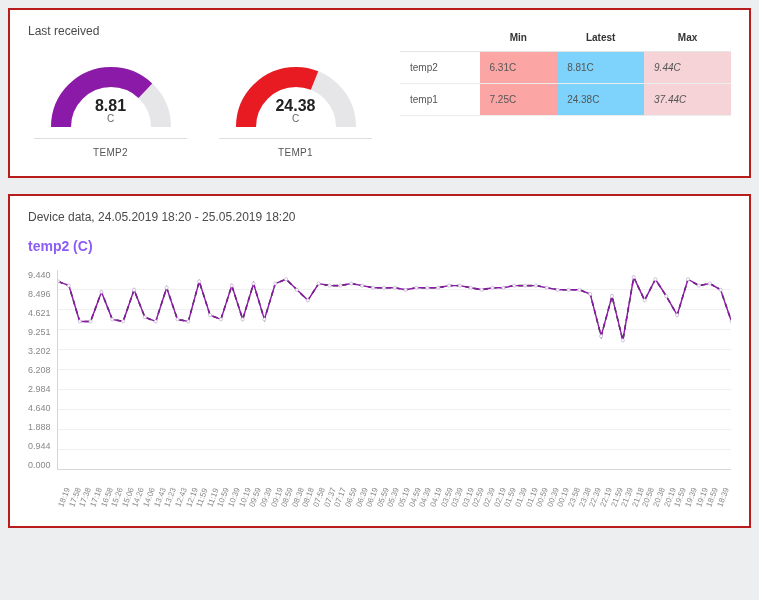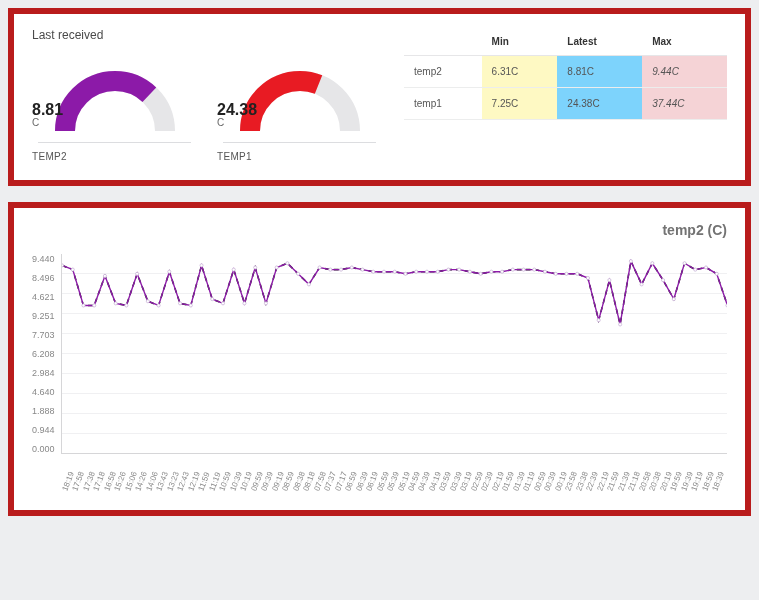--- a/index.html
+++ b/index.html
@@ -6,21 +6,21 @@
   body {
     font-family: -apple-system, BlinkMacSystemFont, "Segoe UI", Arial, sans-serif;
     background: #edeef0;
     width: 759px;
     padding: 8px;
     color: #333;
     font-size: 12px;
   }
   .card {
     background: #fff;
-    border: 6px solid #b91c1c;
+    border: 2px solid #b91c1c;
     margin-bottom: 16px;
     padding: 14px 18px 18px 18px;
   }
   .row-top {
     display: flex;
     gap: 22px;
   }
   .col-left { flex: 0 0 350px; }
   .col-right { flex: 1; }
   .section-title {
@@ -28,21 +28,21 @@
     font-weight: 500;
     color: #4a4a4a;
     margin-bottom: 14px;
   }
   .gauges {
     display: flex;
     gap: 20px;
   }
   .gauge-block {
     flex: 1;
-    text-align: left;
+    text-align: center;
   }
   .gauge-svg { display: block; margin: 0 auto 6px auto; }
   .gauge-value {
     font-size: 16px;
     font-weight: 700;
     color: #222;
     margin-top: -46px;
   }
   .gauge-unit {
     font-size: 10px;
@@ -58,40 +58,40 @@
     font-size: 10px;
     color: #555;
     letter-spacing: 0.3px;
   }
   table.mmt {
     width: 100%;
     border-collapse: collapse;
     font-size: 10px;
   }
   table.mmt th {
-    text-align: left;
+    text-align: center;
     font-weight: 700;
     color: #333;
     padding: 8px 10px;
     border-bottom: 1px solid #e6e6e8;
   }
   table.mmt td {
     padding: 10px 10px;
     border-bottom: 1px solid #eceded;
     color: #555;
   }
-  td.min-c  { background: #fef9c3; }
+  td.min-c  { background: #fca5a5; }
   td.lat-c  { background: #7dd3fc; }
   td.max-c  { background: #f5d3d6; font-style: italic; }
   .row-name { color:#777; }
   .chart-title {
-    text-align: right;
+    text-align: left;
     font-size: 14px;
     font-weight: 700;
-    color: #737373;
+    color: #8b5cf6;
     margin: 0 0 16px 0;
   }
   .chart-area {
     position: relative;
     display: flex;
   }
   .y-axis {
     display: flex;
     flex-direction: column;
     justify-content: space-between;
@@ -179,28 +179,29 @@
               <td class="lat-c">24.38C</td>
               <td class="max-c">37.44C</td>
             </tr>
           </tbody>
       </table>
     </div>
   </div>
 </div>
 
 <div class="card">
+  <div class="section-title">Device data, 24.05.2019 18:20 - 25.05.2019 18:20</div>
   <div class="chart-title">temp2 (C)</div>
   <div class="chart-area">
     <div class="y-axis" id="y-axis">
         <span>9.440</span>
         <span>8.496</span>
         <span>4.621</span>
         <span>9.251</span>
-        <span>7.703</span>
+        <span>3.202</span>
         <span>6.208</span>
         <span>2.984</span>
         <span>4.640</span>
         <span>1.888</span>
         <span>0.944</span>
         <span>0.000</span>
       </div>
     <div class="plot" id="plot">
       <svg id="plot-svg" width="100%" height="100%" preserveAspectRatio="none" viewBox="0 0 680 200">
           <path d="M0.0 11.4 L11.0 15.7 L21.9 51.7 L32.9 51.7 L43.9 22.0 L54.8 49.6 L65.8 51.7 L76.8 19.9 L87.7 47.5 L98.7 51.7 L109.7 17.8 L120.6 49.6 L131.6 51.7 L142.6 11.4 L153.5 45.3 L164.5 49.6 L175.5 15.7 L186.5 49.6 L197.4 13.6 L208.4 49.6 L219.4 13.6 L230.3 9.3 L241.3 19.9 L252.3 30.5 L263.2 13.6 L274.2 15.7 L285.2 15.7 L296.1 13.6 L307.1 15.7 L318.1 17.8 L329.0 17.8 L340.0 17.8 L351.0 19.9 L361.9 17.8 L372.9 17.8 L383.9 17.8 L394.8 15.7 L405.8 15.7 L416.8 17.8 L427.7 19.9 L438.7 17.8 L449.7 17.8 L460.6 15.7 L471.6 15.7 L482.6 15.7 L493.5 17.8 L504.5 19.9 L515.5 19.9 L526.5 19.9 L537.4 24.2 L548.4 66.5 L559.4 26.3 L570.3 70.8 L581.3 7.2 L592.3 30.5 L603.2 9.3 L614.2 26.3 L625.2 45.3 L636.1 9.3 L647.1 15.7 L658.1 13.6 L669.0 19.9 L680.0 51.7 " fill="none" stroke="#222" stroke-width="1.6" stroke-dasharray="5 4"></path>

